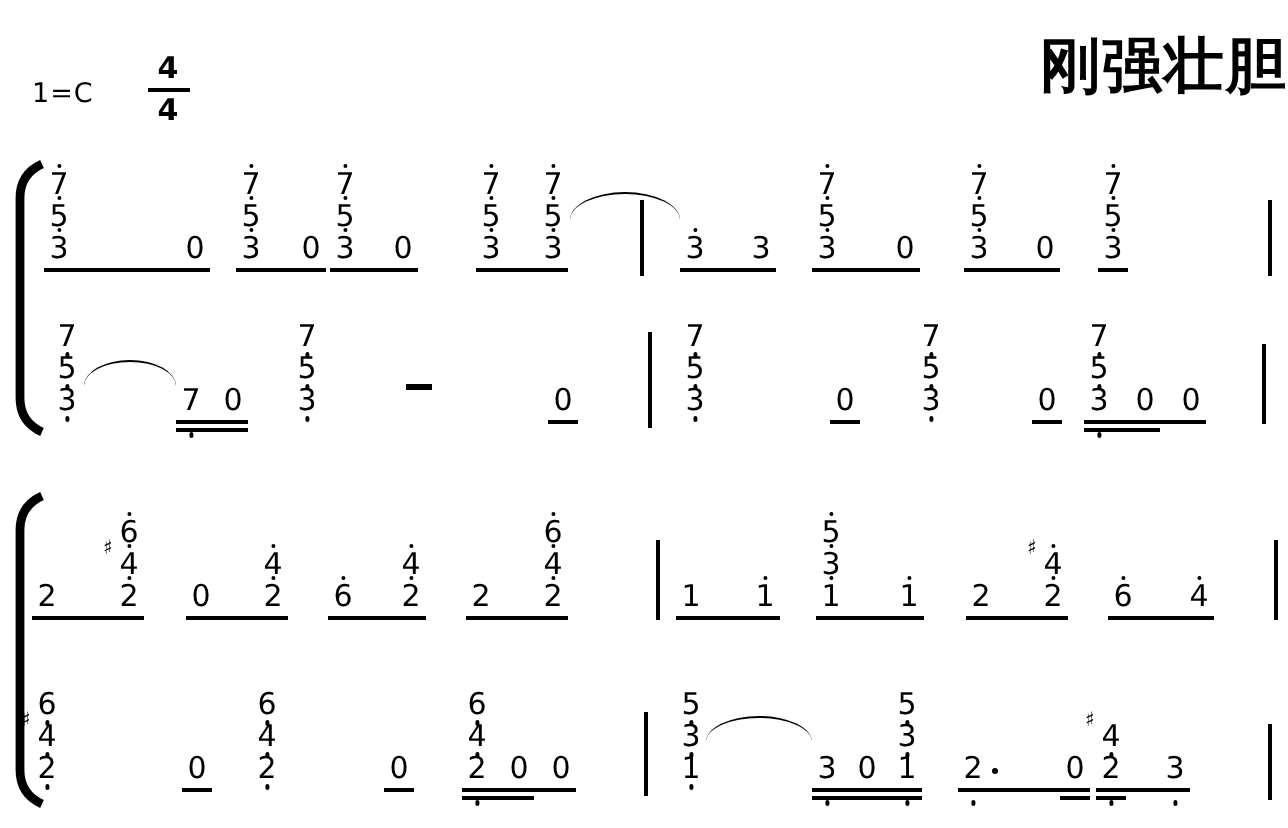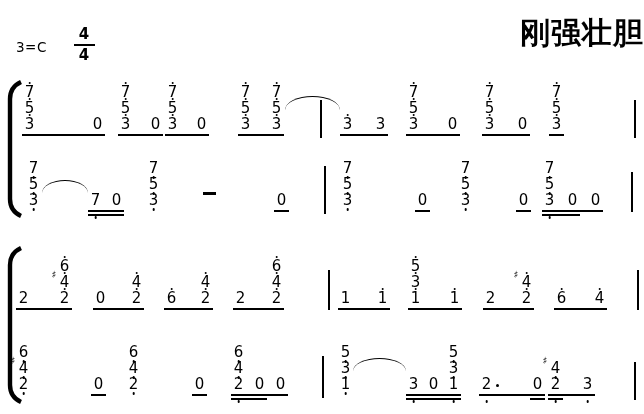--- a/index.html
+++ b/index.html
@@ -32,21 +32,21 @@
   .beam.b1{bottom:-4px;}
   .beam.b2{bottom:-7.5px;}
   .xbeam{position:absolute;height:1.6px;background:#000;bottom:-7.5px;}
   .barline{position:absolute;width:1.6px;background:#000;}
   .slur{position:absolute;border-top:1.4px solid #000;border-radius:50% 50% 0 0 / 100% 100% 0 0;}
   .bracket{position:absolute;}
 </style>
 </head>
 <body style="background: rgb(255, 255, 255); color: rgb(0, 0, 0);">
 
-<div class="key-sig">3=C</div>
+<div class="key-sig">1=C</div>
 
 <div class="time-sig">
   <div>4</div>
   <div class="bar"></div>
   <div>4</div>
 </div>
 
 <div class="title">刚强壮胆</div>
 
 <div id="score">

